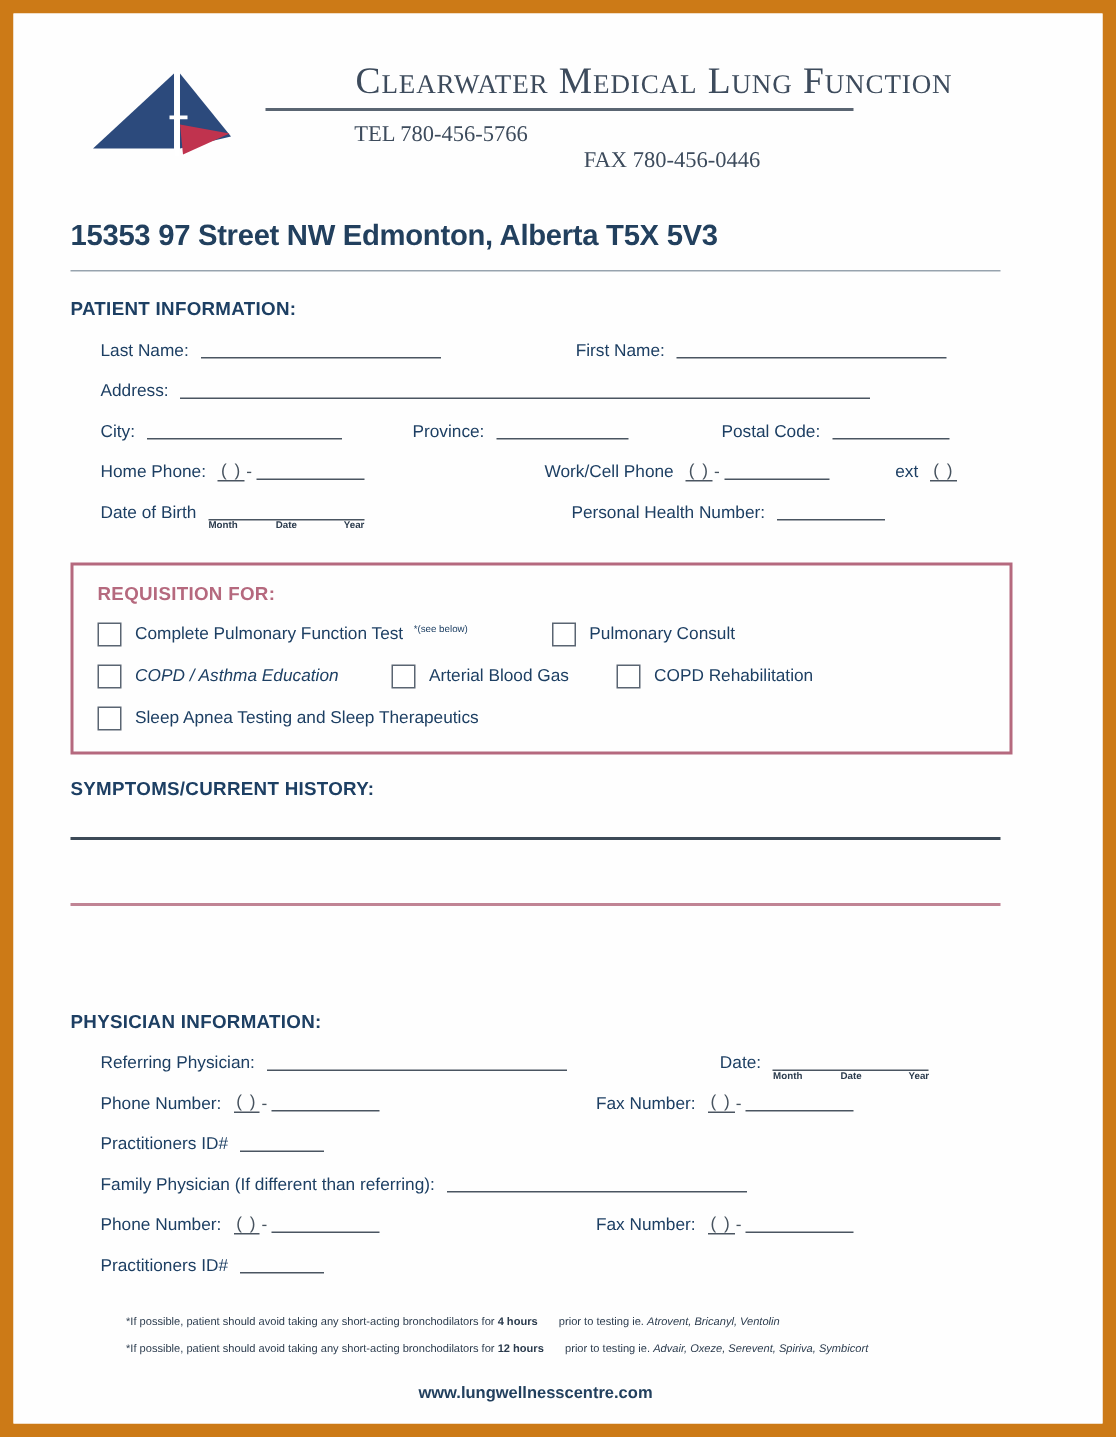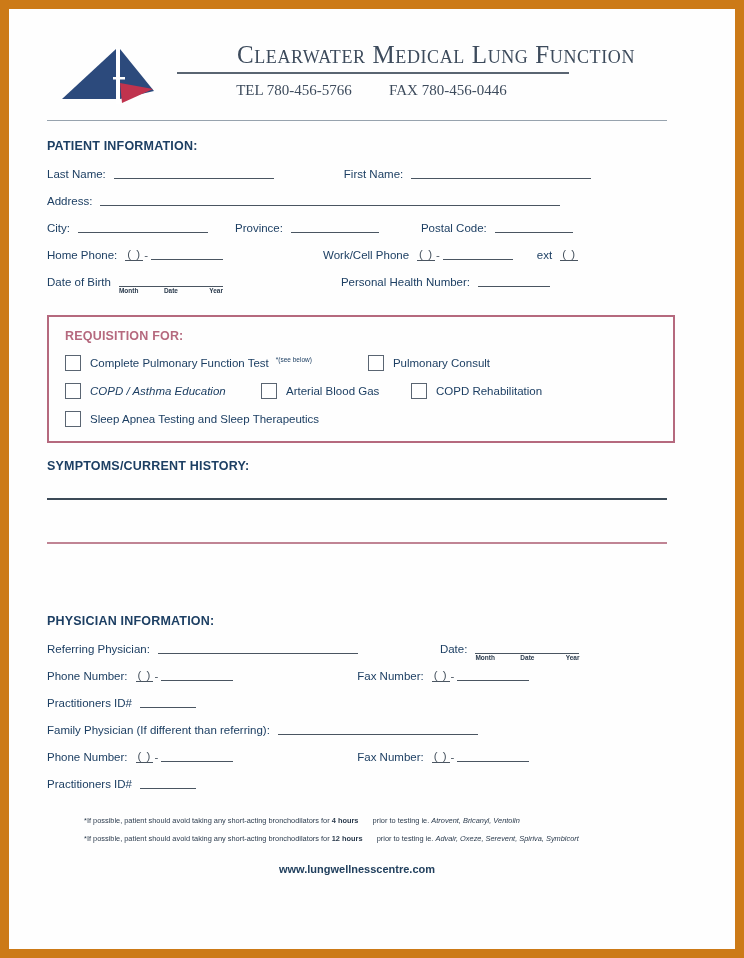--- a/index.html
+++ b/index.html
@@ -68,20 +68,21 @@
     width: 392px;
   }
   .contact-row {
     display: flex;
     font-family: "Liberation Serif", serif;
     font-variant: small-caps;
     font-size: 15px;
     color: #3d4b5c;
     margin-top: 8px;
     padding-left: 24px;
+    flex-direction: column;
   }
   .contact-tel { width: 190px; }
 
   
   .address {
     font-size: 19.5px;
     font-weight: bold;
     color: #22405e;
     margin-top: 30px;
     letter-spacing: -0.2px;
@@ -106,20 +107,21 @@
     display: flex;
     align-items: flex-end;
     font-size: 11.5px;
     color: #1d3f63;
     margin-top: 14px;
   }
   .flabel {
     font-size: 11.5px;
     color: #1d3f63;
     white-space: nowrap;
+    margin-left: 20px;
   }
   .fline {
     border-bottom: 1px solid #4a5561;
     height: 11px;
     margin: 0 0 1px 8px;
   }
   .paren {
     font-size: 11.5px;
     color: #47535f;
     border-bottom: 1px solid #4a5561;
@@ -288,20 +290,21 @@
           <span>780-456-5766</span>
         </div>
         <div>
           <span>FAX</span>
           <span>780-456-0446</span>
         </div>
       </div>
     </div>
   </div>
 
+  <div class="address">15353 97 Street NW  Edmonton, Alberta T5X 5V3</div>
   <div class="address-rule"></div>
 
   <div class="section-title" style="margin-top:18px;">PATIENT INFORMATION:</div>
 
   <div class="frow">
     <span class="flabel">Last Name:</span>
     <span class="fline" style="width:160px;"></span>
     <span class="spacer" style="width:70px;"></span>
     <span class="flabel">First Name:</span>
     <span class="fline" style="width:180px;"></span>

